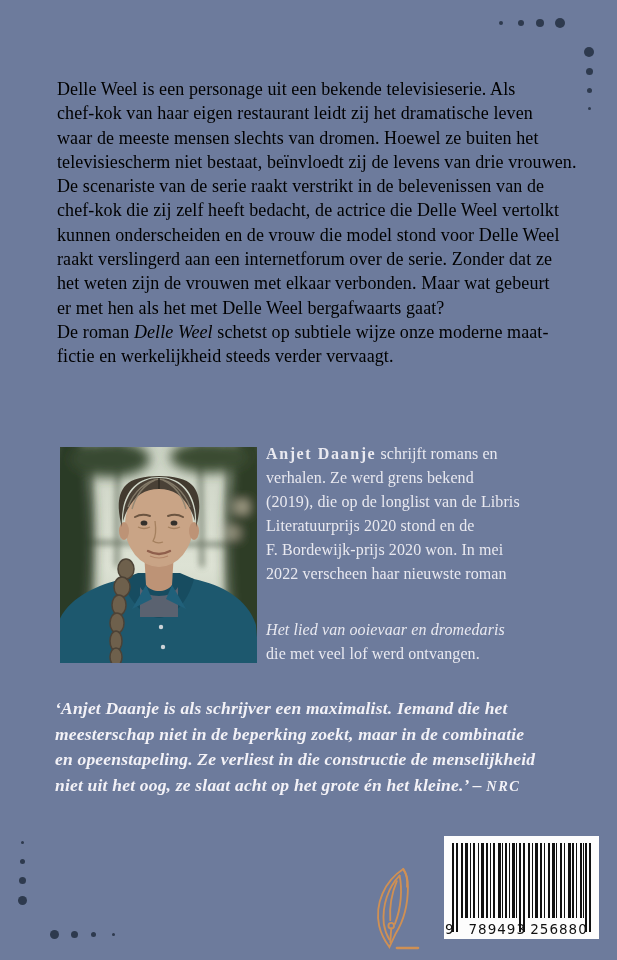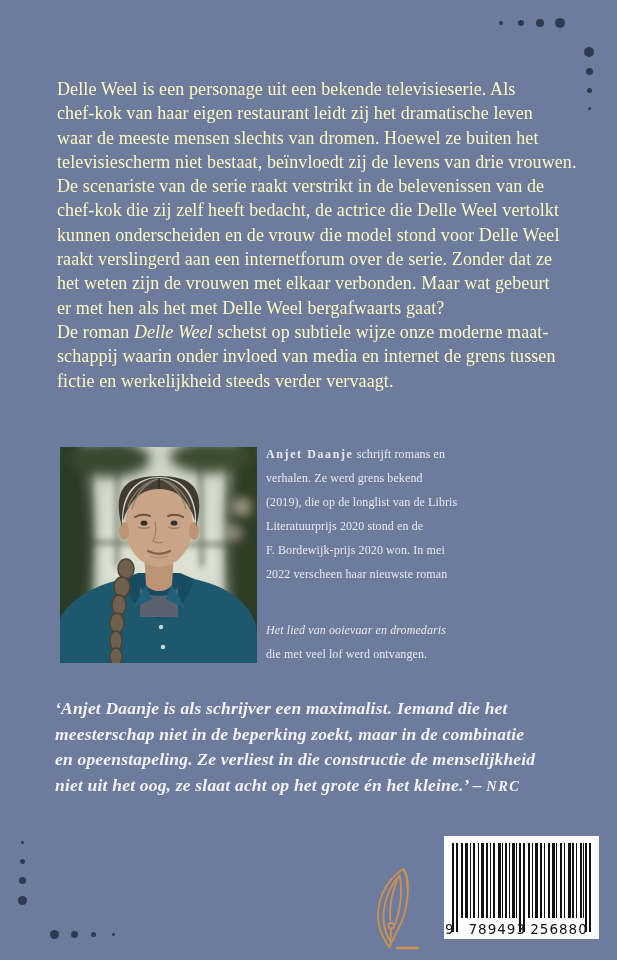--- a/index.html
+++ b/index.html
@@ -4,28 +4,28 @@
 <style>
   html,body{margin:0;padding:0;}
   body{width:617px;height:960px;overflow:hidden;}
   .cover{
     position:relative;width:617px;height:960px;
     background:#6d7b9c;
     font-family:"Liberation Serif", serif;
   }
   .dot{position:absolute;border-radius:50%;background:#2e3a4e;}
   
-  .synopsis{position:absolute;left:57px;top:77px;width:520px;color:#fef9c3;
+  .synopsis{position:absolute;left:57px;top:77px;width:520px;color:#000000;
     font-size:18px;line-height:24.3px;letter-spacing:0.1px;}
   .synopsis .tline{white-space:pre;height:24.3px;}
   .ital{font-style:italic;margin-top:32px;}
   
   .photo{position:absolute;left:60px;top:447px;width:197px;height:216px;overflow:hidden;}
   .bio{position:absolute;left:266px;top:442px;width:310px;color:#e9e9f0;
-    font-size:12px;line-height:24px;letter-spacing:0.1px;}
+    font-size:16px;line-height:24px;letter-spacing:0.1px;}
   .bio .tline{white-space:pre;height:24px;}
   .author-name{font-weight:bold;letter-spacing:1.6px;}
   
   .quote{position:absolute;left:55px;top:696px;width:545px;color:#f3f2f7;
     font-size:17.5px;line-height:25.5px;font-weight:bold;font-style:italic;letter-spacing:0.2px;}
   .quote .tline{white-space:pre;height:25.5px;}
   .quote-source{font-size:0.82em;letter-spacing:1.5px;}
   
   .quill{position:absolute;left:368px;top:866px;width:52px;height:86px;}
   
@@ -65,21 +65,20 @@
     <div class="tline">chef-kok van haar eigen restaurant leidt zij het dramatische leven</div>
     <div class="tline">waar de meeste mensen slechts van dromen. Hoewel ze buiten het</div>
     <div class="tline">televisiescherm niet bestaat, beïnvloedt zij de levens van drie vrouwen.</div>
     <div class="tline">De scenariste van de serie raakt verstrikt in de belevenissen van de</div>
     <div class="tline">chef-kok die zij zelf heeft bedacht, de actrice die Delle Weel vertolkt</div>
     <div class="tline">kunnen onderscheiden en de vrouw die model stond voor Delle Weel</div>
     <div class="tline">raakt verslingerd aan een internetforum over de serie. Zonder dat ze</div>
     <div class="tline">het weten zijn de vrouwen met elkaar verbonden. Maar wat gebeurt</div>
     <div class="tline">er met hen als het met Delle Weel bergafwaarts gaat?</div>
     <div class="tline"><span>De roman </span><span class="ital">Delle Weel</span><span> schetst op subtiele wijze onze moderne maat-</span></div>
-    <div class="tline">schappij waarin onder invloed van media en internet de grens tussen</div>
     <div class="tline">fictie en werkelijkheid steeds verder vervaagt.</div>
   </div>
 
   <div class="photo">
     <svg width="197" height="216" viewBox="0 0 197 216" xmlns="http://www.w3.org/2000/svg">
       <defs>
         <filter id="b6" x="-40%" y="-40%" width="180%" height="180%">
             <feGaussianBlur stdDeviation="6"></feGaussianBlur>
           </filter>
         <filter id="b3" x="-40%" y="-40%" width="180%" height="180%">

